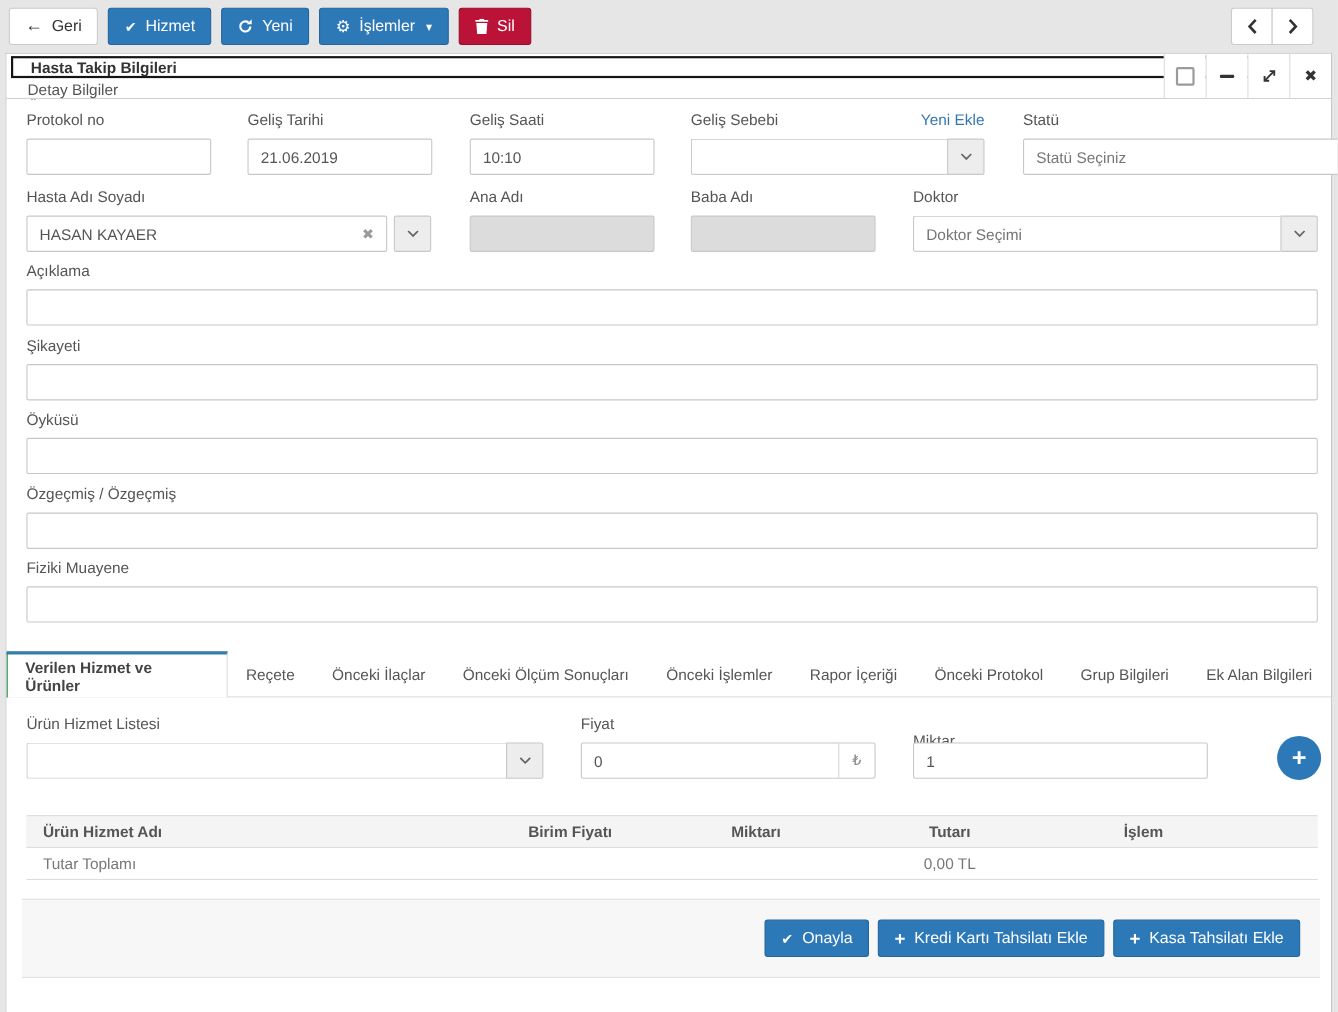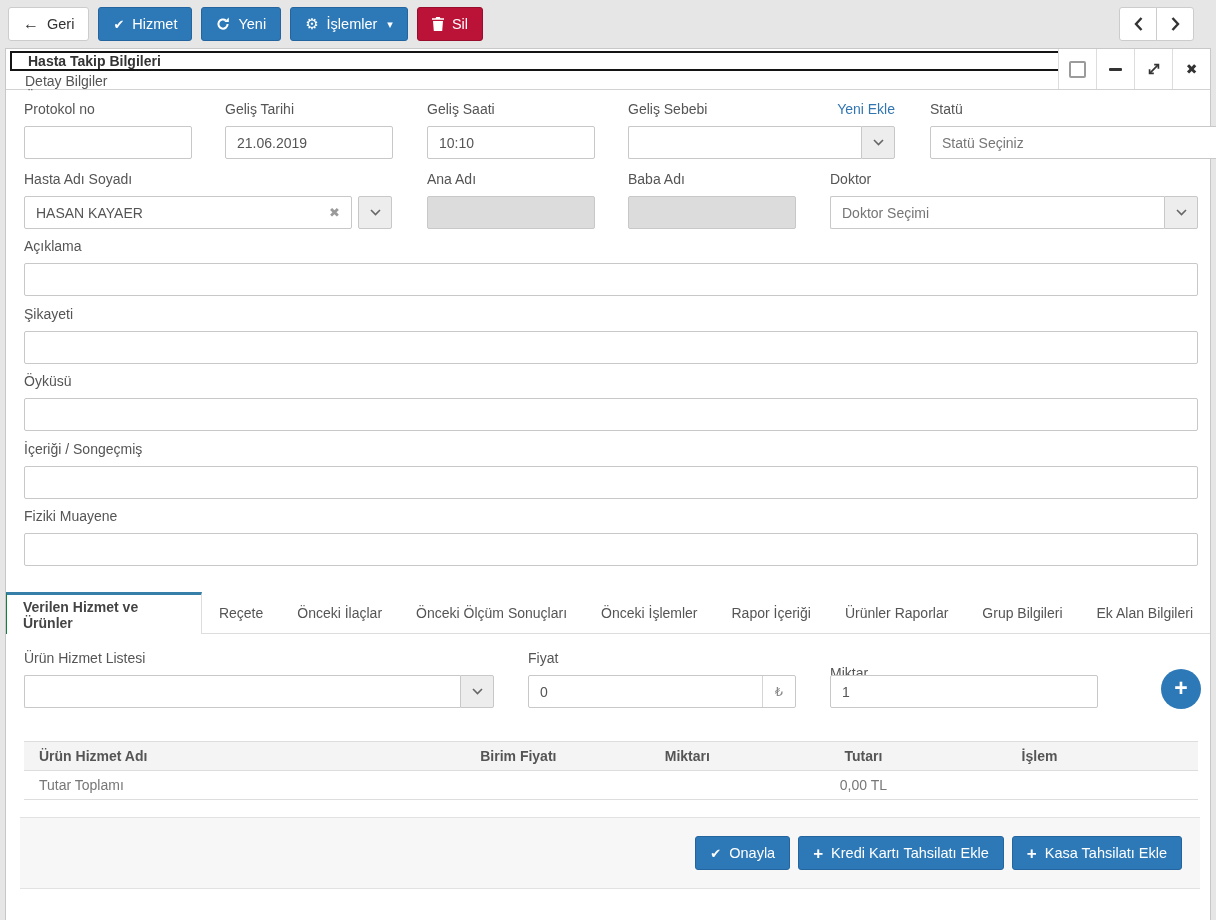--- a/index.html
+++ b/index.html
@@ -222,21 +222,21 @@
 
       <span class="lbl" style="left:18px; top:147px;">Açıklama</span>
       <input class="inp" style="left: 18px; top: 172px; width: 1174px;" value="">
 
       <span class="lbl" style="left:18px; top:215px;">Şikayeti</span>
       <input class="inp" style="left: 18px; top: 240px; width: 1174px;" value="">
 
       <span class="lbl" style="left:18px; top:282px;">Öyküsü</span>
       <input class="inp" style="left: 18px; top: 307px; width: 1174px;" value="">
 
-      <span class="lbl" style="left:18px; top:350px;">İçeriği / Songeçmiş</span>
+      <span class="lbl" style="left:18px; top:350px;">Özgeçmiş / Özgeçmiş</span>
       <input class="inp" style="left: 18px; top: 375px; width: 1174px;" value="">
 
       <span class="lbl" style="left:18px; top:417px;">Fiziki Muayene</span>
       <input class="inp" style="left: 18px; top: 442px; width: 1174px;" value="">
 
       <div class="tabs2">
         <div class="tab2-active">
             <span>Verilen Hizmet ve Ürünler</span>
           </div>
         <div class="tab2">
@@ -248,21 +248,21 @@
         <div class="tab2">
             <span>Önceki Ölçüm Sonuçları</span>
           </div>
         <div class="tab2">
             <span>Önceki İşlemler</span>
           </div>
         <div class="tab2">
             <span>Rapor İçeriği</span>
           </div>
         <div class="tab2">
-            <span>Ürünler Raporlar</span>
+            <span>Önceki Protokol</span>
           </div>
         <div class="tab2">
             <span>Grup Bilgileri</span>
           </div>
         <div class="tab2">
             <span>Ek Alan Bilgileri</span>
           </div>
       </div>
 
       <span class="lbl" style="left:18px; top:559px;">Ürün Hizmet Listesi</span>

